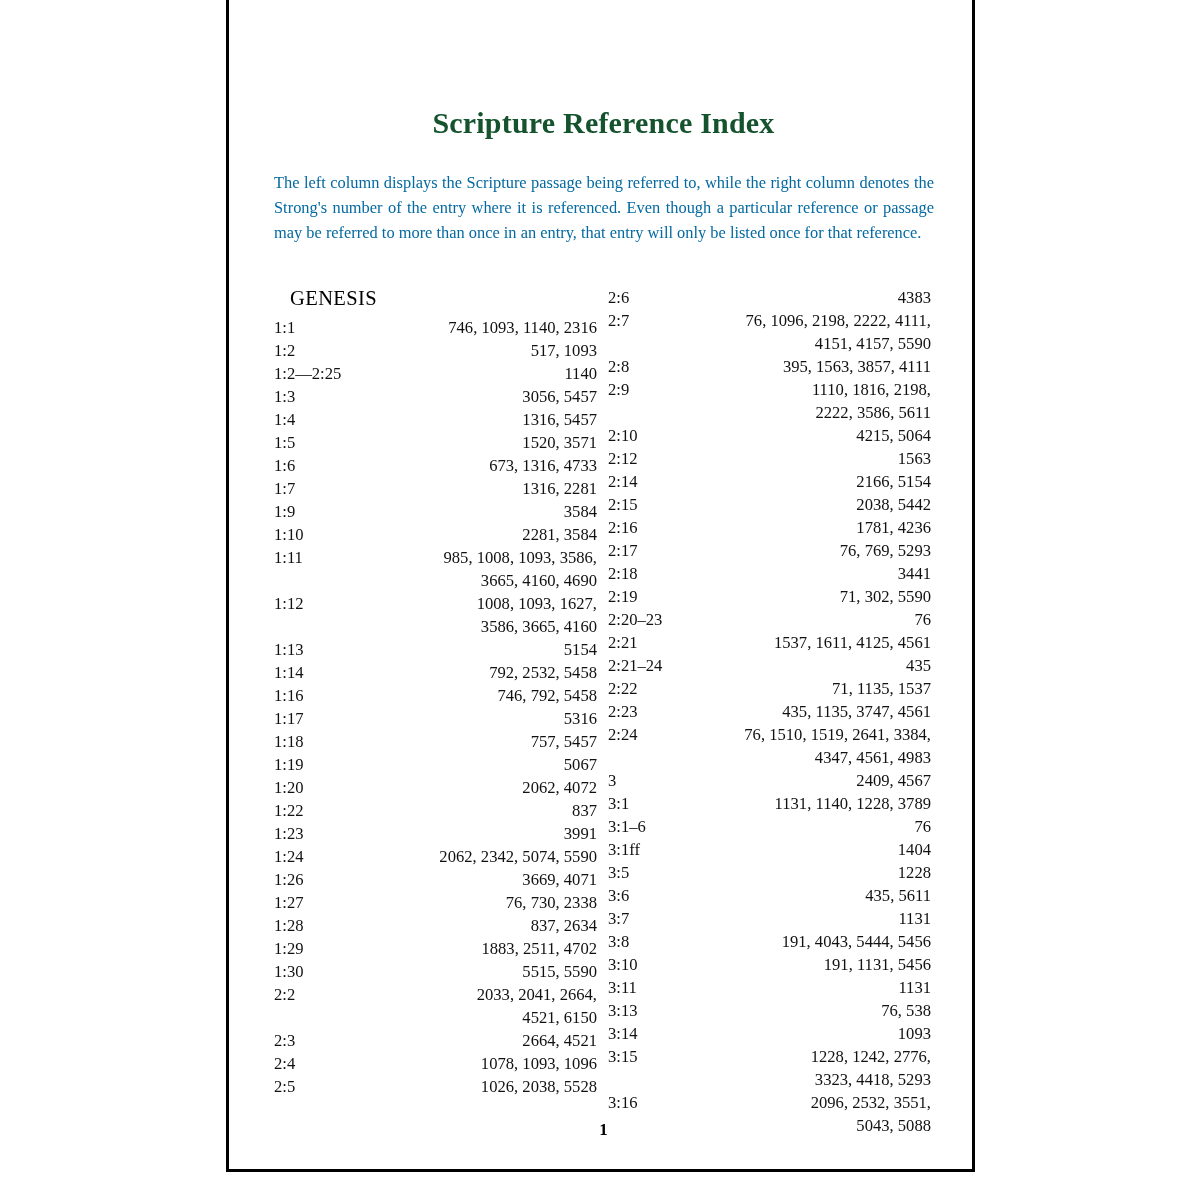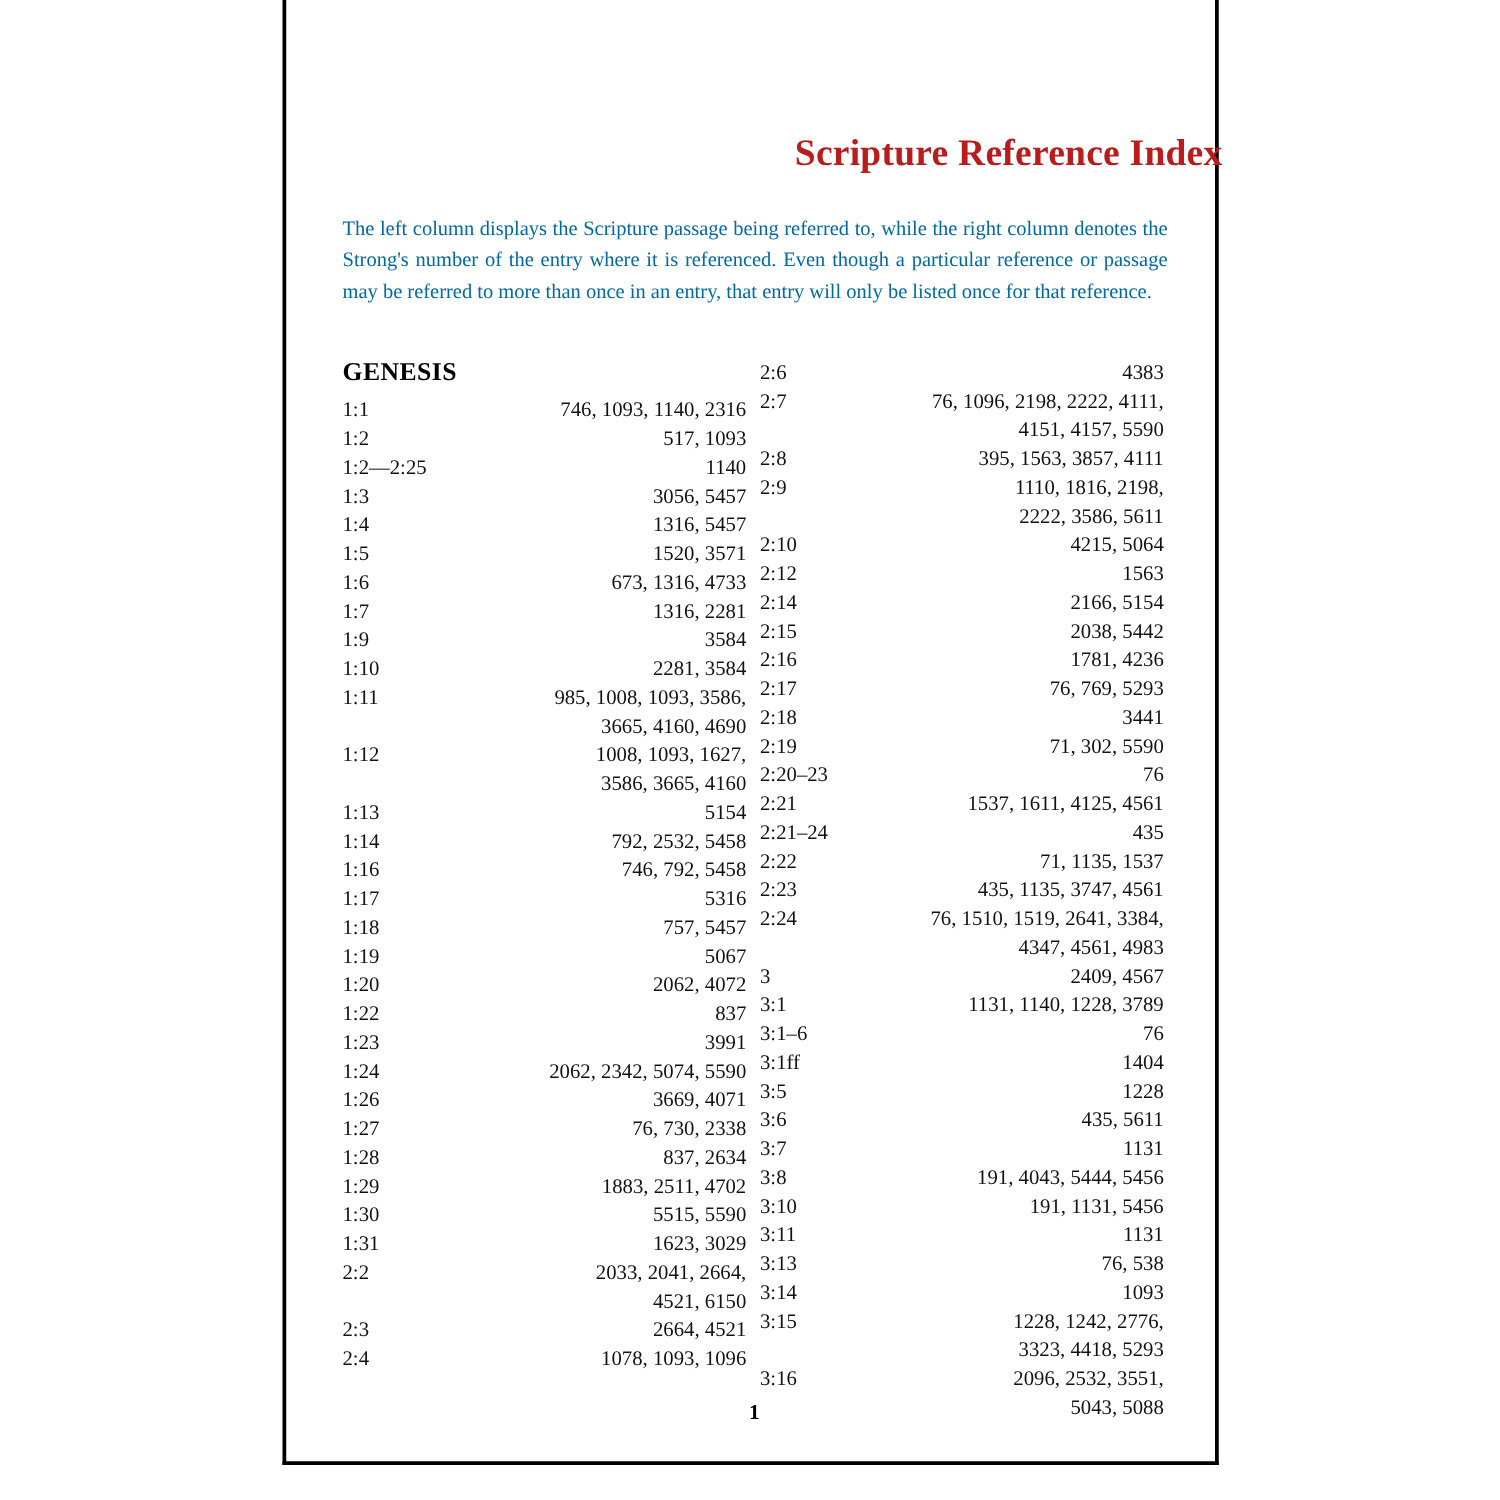--- a/index.html
+++ b/index.html
@@ -46,25 +46,25 @@
     right: 0;
     bottom: 0;
   }
 
   
   .page-title {
     position: absolute;
     left: 0;
     top: 112px;
     width: 749px;
-    text-align: right;
+    text-align: center;
     font-size: 30px;
     font-weight: bold;
     letter-spacing: 0.2px;
-    color: #b91c1c;
+    color: #14532d;
   }
 
   
   .intro {
     position: absolute;
     left: 45px;
     top: 176px;
     width: 660px;
     font-size: 16.4px;
     line-height: 25px;
@@ -85,25 +85,26 @@
     position: absolute;
     top: 0;
     width: 323px;
     height: 830px;
   }
   .col-left  { left: 45px; }
   .col-right { left: 379px; text-align: right; }
 
   .book-heading {
     font-size: 20.5px;
-    font-weight: bold;
+    font-weight: normal;
     letter-spacing: 0.4px;
     color: #000000;
     height: 30px;
     line-height: 24px;
+    margin-left: 16px;
   }
 
   .entry-list {
     position: relative;
   }
   .entry-row {
     position: relative;
     height: 23px;
     line-height: 23px;
     font-size: 16.6px;
@@ -260,37 +261,37 @@
               </div>
               <div class="entry-row">
                 <span class="entry-ref">1:29</span>
                 <span class="entry-nums">1883, 2511, 4702</span>
               </div>
               <div class="entry-row">
                 <span class="entry-ref">1:30</span>
                 <span class="entry-nums">5515, 5590</span>
               </div>
               <div class="entry-row">
-                <span class="entry-ref">1:31</span>
-                <span class="entry-nums">1623, 3029</span>
-              </div>
-              <div class="entry-row">
                 <span class="entry-ref">2:2</span>
                 <span class="entry-nums">2033, 2041, 2664,</span>
               </div>
               <div class="entry-row cont">
                 <span class="entry-nums">4521, 6150</span>
               </div>
               <div class="entry-row">
                 <span class="entry-ref">2:3</span>
                 <span class="entry-nums">2664, 4521</span>
               </div>
               <div class="entry-row">
                 <span class="entry-ref">2:4</span>
                 <span class="entry-nums">1078, 1093, 1096</span>
+              </div>
+              <div class="entry-row">
+                <span class="entry-ref">2:5</span>
+                <span class="entry-nums">1026, 2038, 5528</span>
               </div>
             </div>
         </div>
 
         <div class="col col-right">
           <div class="entry-list">
               <div class="entry-row">
                 <span class="entry-ref">2:6</span>
                 <span class="entry-nums">4383</span>
               </div>

